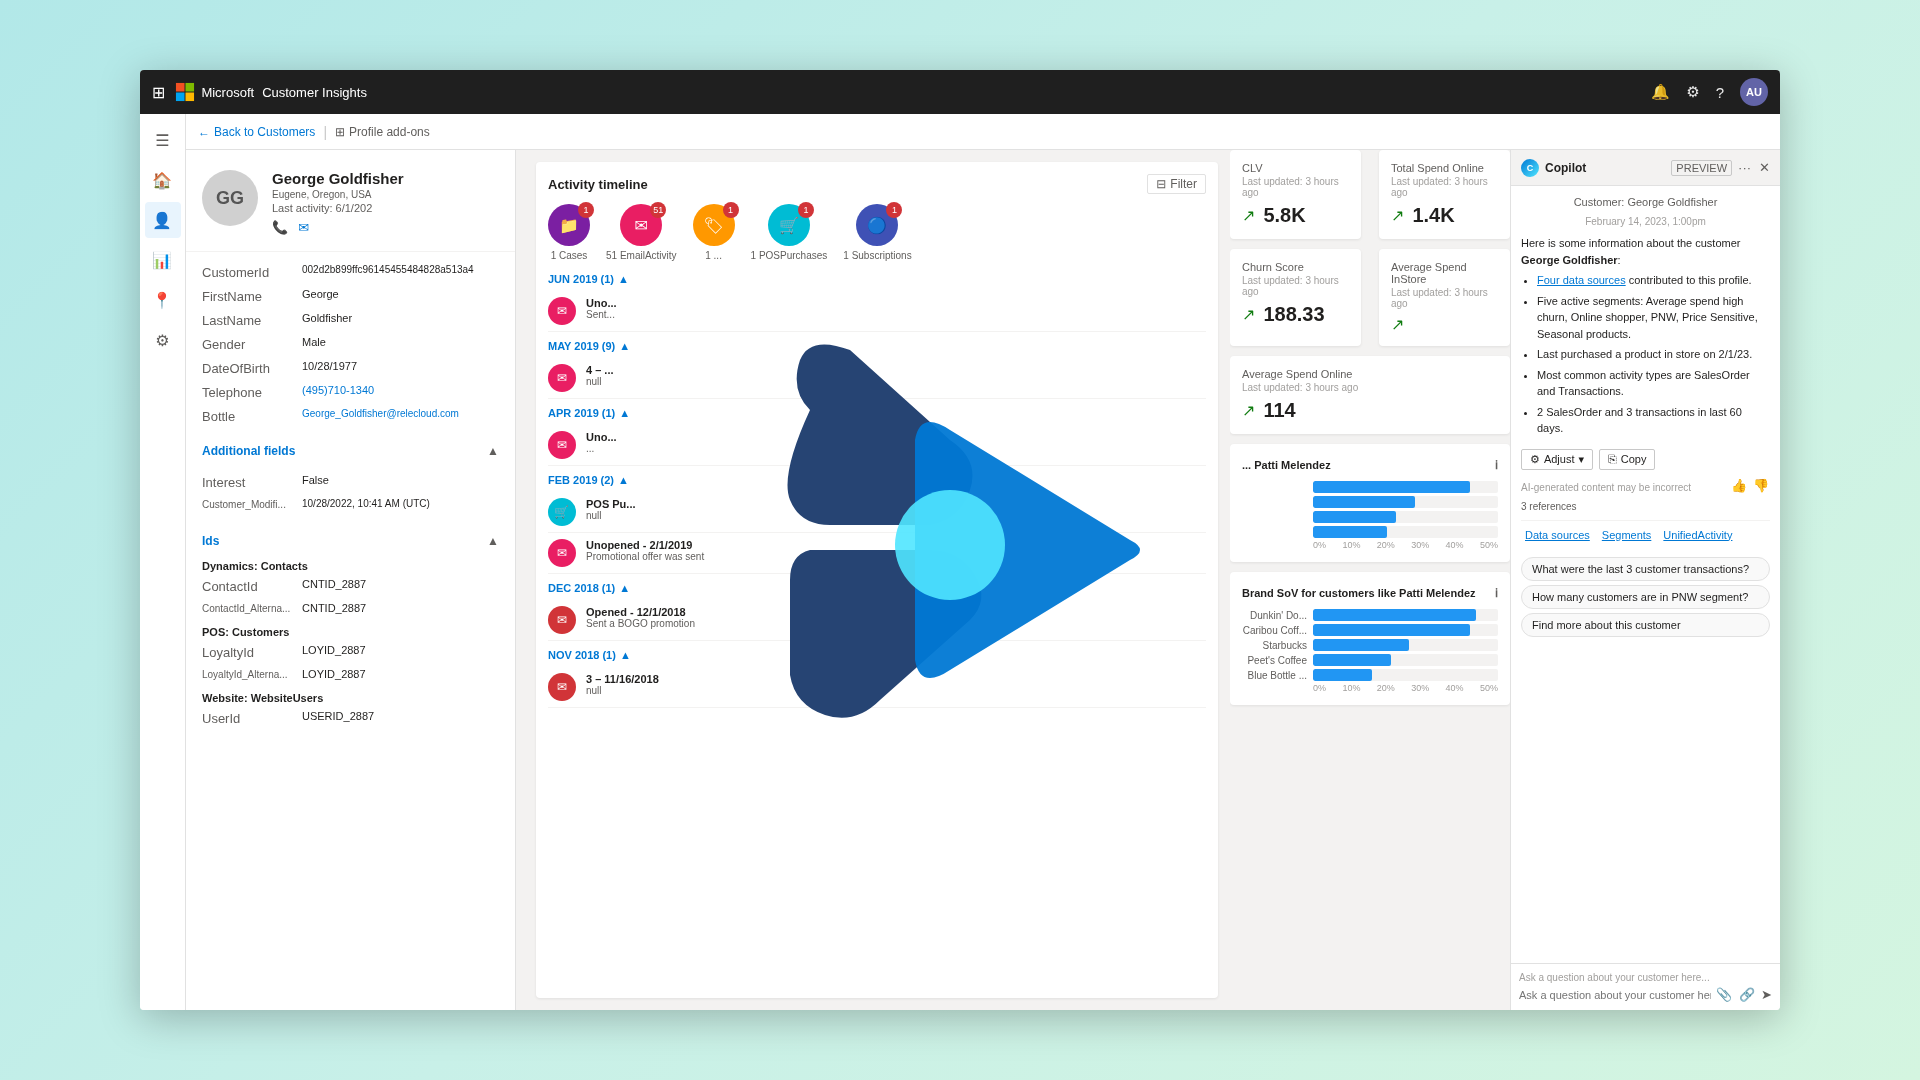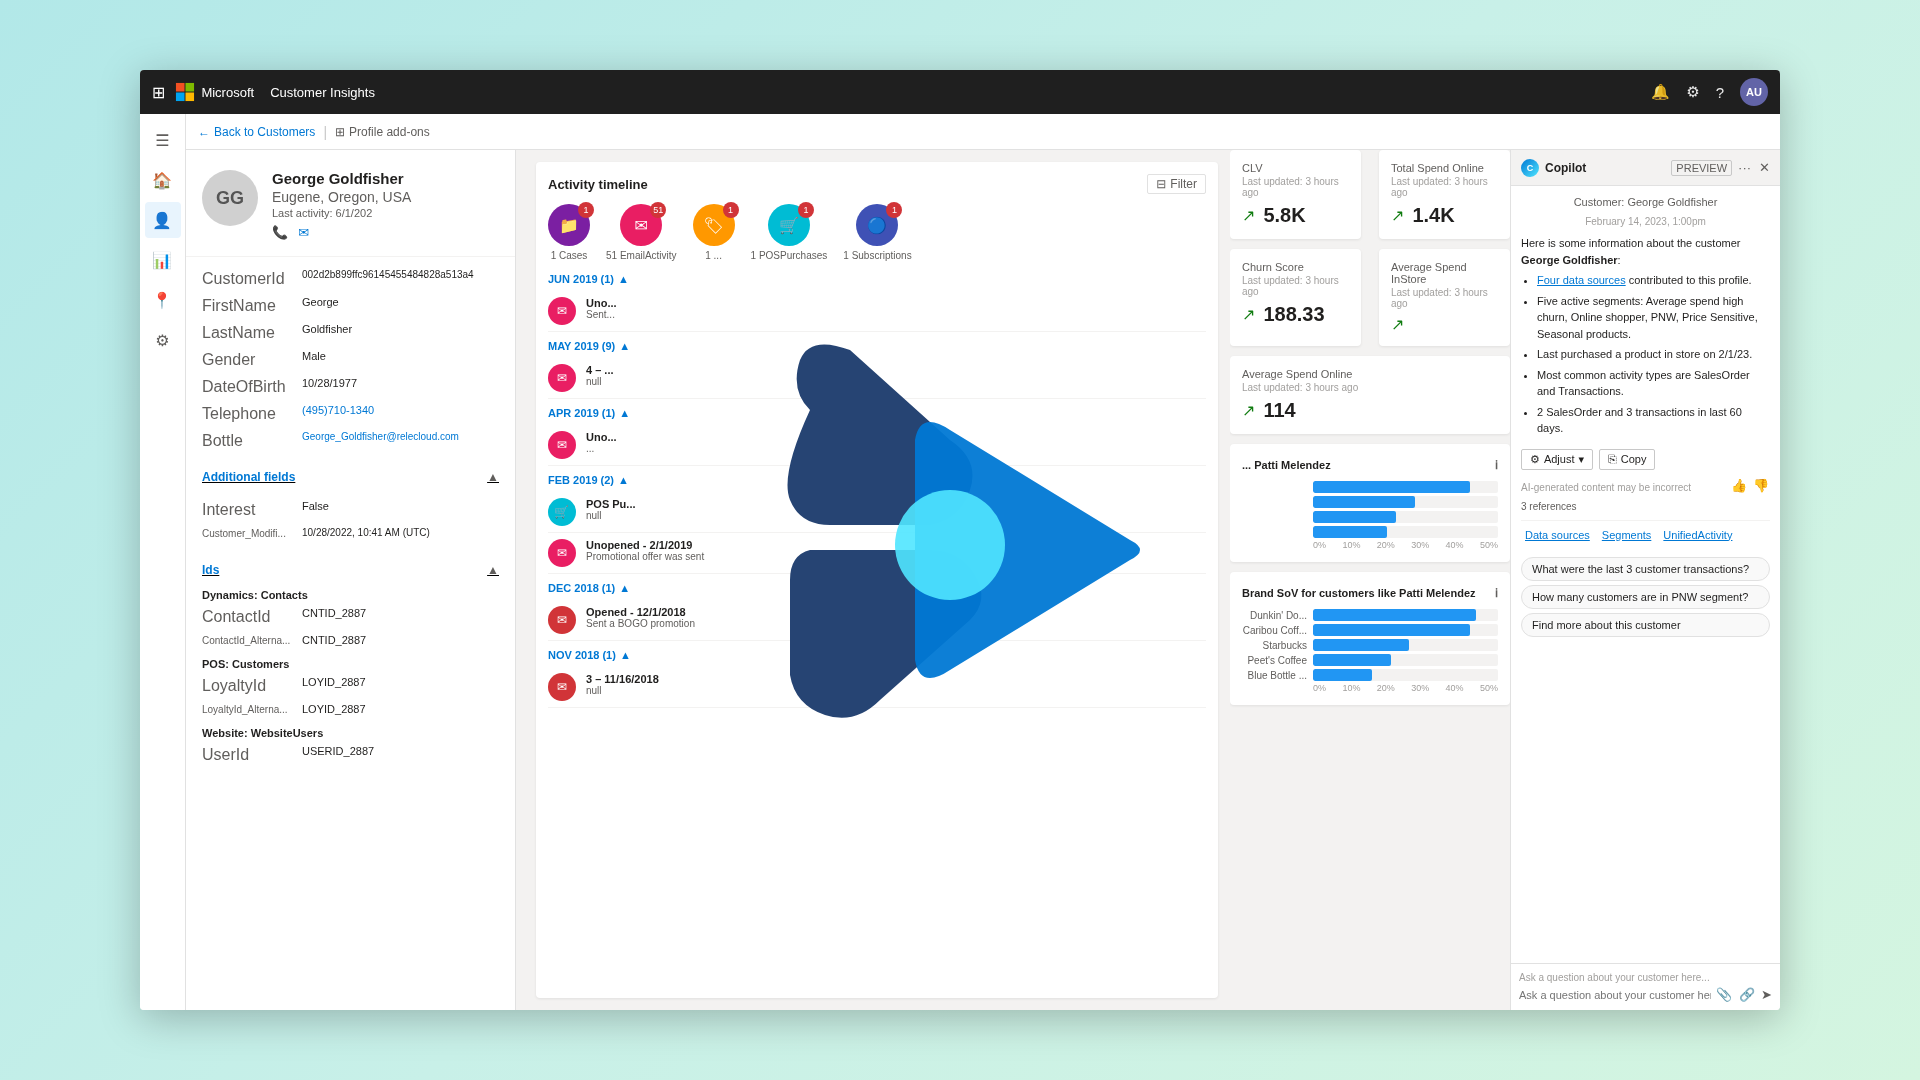--- a/index.html
+++ b/index.html
@@ -42,21 +42,21 @@
       margin-right: 10px;
       cursor: pointer;
     }
     .title-bar-logo {
       display: flex;
       align-items: center;
       gap: 6px;
       color: #fff;
       font-size: 13px;
       font-weight: 400;
-      margin-right: 16px;
+      margin-right: 8px;
     }
     .ms-logo {
       width: 20px;
       height: 20px;
     }
     .title-bar-appname {
       color: #fff;
       font-size: 13px;
       font-weight: 400;
     }
@@ -197,21 +197,21 @@
       font-weight: 600;
       flex-shrink: 0;
     }
     .profile-info { flex: 1; }
     .profile-name {
       font-size: 15px;
       font-weight: 600;
       color: #201f1e;
     }
     .profile-location {
-      font-size: 14px;
+      font-size: 10px;
       color: #605e5c;
       margin-top: 2px;
     }
     .profile-activity {
       font-size: 11px;
       color: #605e5c;
       margin-top: 2px;
     }
     .profile-icons {
       display: flex;
@@ -228,39 +228,38 @@
       padding: 8px 0;
     }
     .field-row {
       display: flex;
       padding: 4px 16px;
       align-items: flex-start;
       min-height: 24px;
     }
     .field-label {
       width: 100px;
-      font-size: 16px;
+      font-size: 13px;
       color: #605e5c;
       flex-shrink: 0;
       padding-top: 1px;
     }
     .field-value {
       font-size: 11px;
       color: #201f1e;
       flex: 1;
     }
     .field-value.link { color: #0078d4; cursor: pointer; }
 
     .section-header {
       display: flex;
       align-items: flex-end;
       justify-content: space-between;
       padding: 8px 16px 4px;
       cursor: pointer;
-      text-decoration: underline;
     }
     .section-title {
       font-size: 12px;
       font-weight: 600;
       color: #0078d4;
     }
     .section-toggle { color: #605e5c; font-size: 12px; }
 
     .ids-section { padding: 4px 0; }
     .ids-subsection-title {

